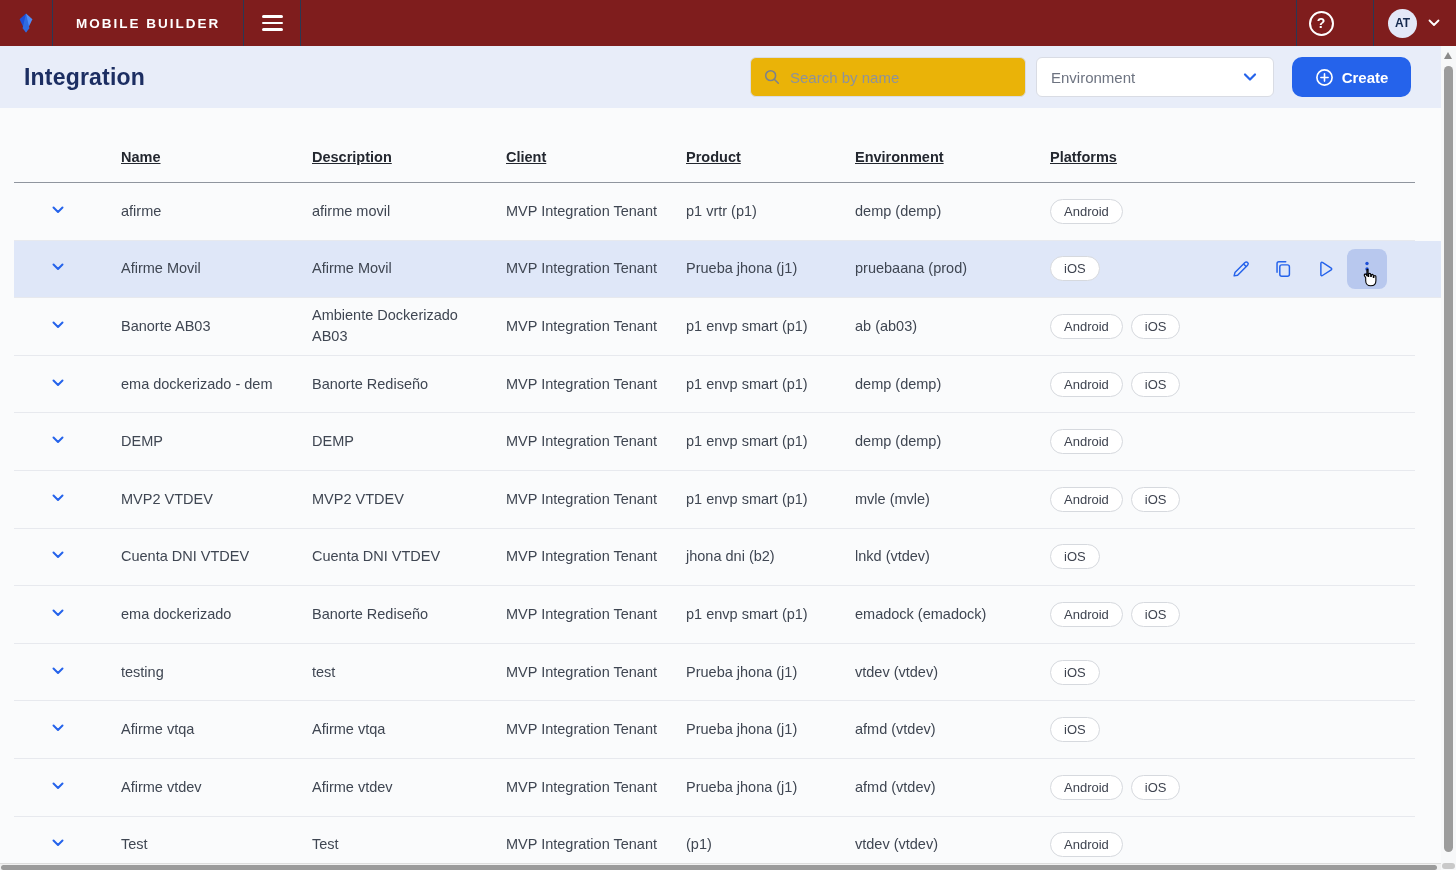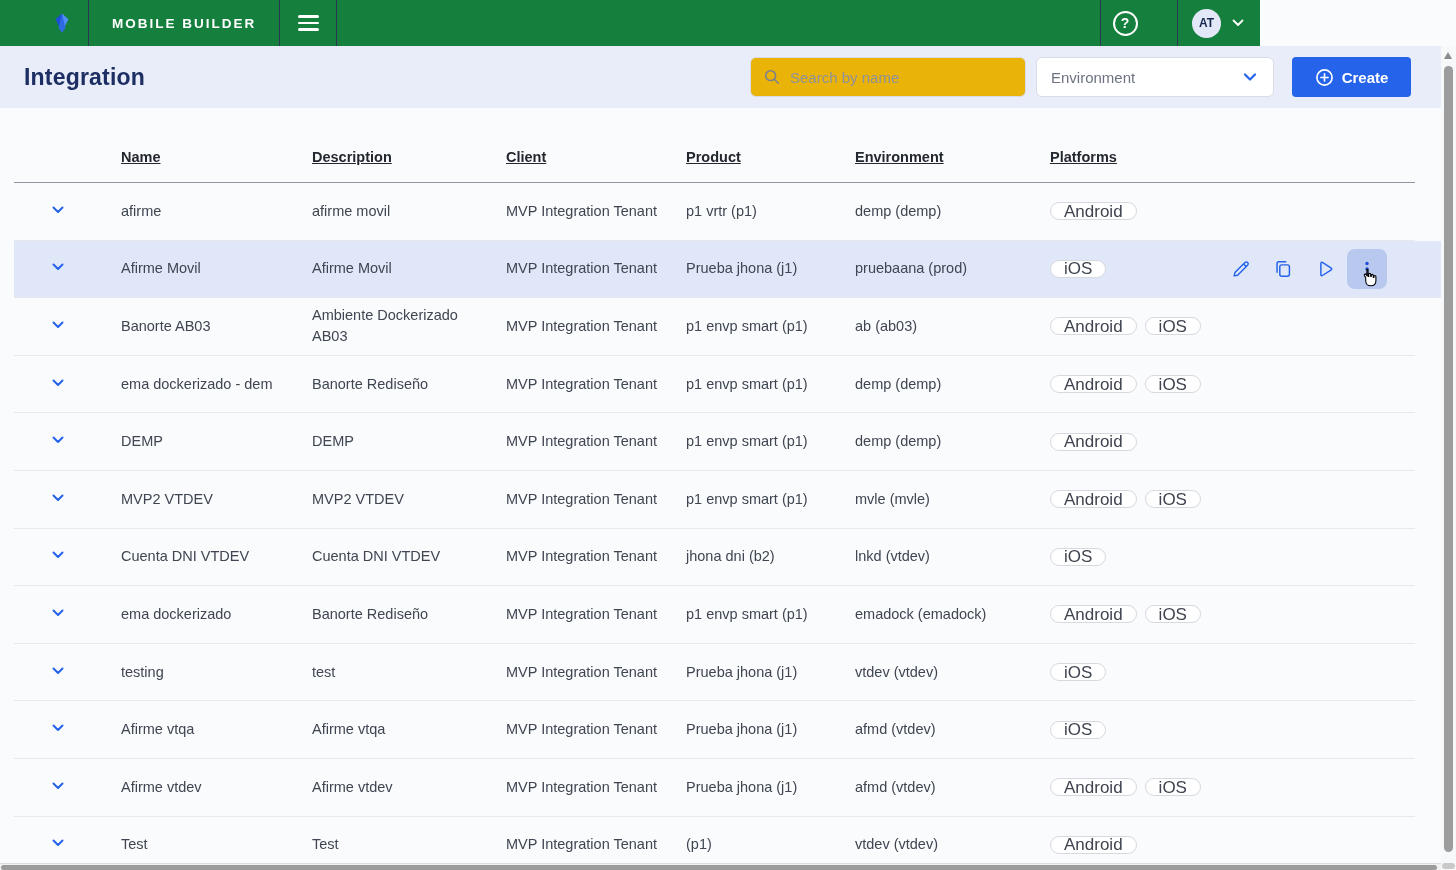--- a/index.html
+++ b/index.html
@@ -1,20 +1,20 @@
 <!DOCTYPE html>
 <html><head>
 <meta charset="utf-8">
 <style>
   * { margin:0; padding:0; box-sizing:border-box; }
   body { font-family:"Liberation Sans", sans-serif; }
   .screen { position:relative; width:1456px; height:870px; background:#fafbfc; overflow:hidden; }
 
   
-  .topbar { position:absolute; top:0; left:0; width:1260px; height:46px; background:#15803d; display:flex; align-items:stretch; z-index:10;padding-left:36px; }
+  .topbar { position:absolute; top:0; left:0; width:1456px; height:46px; background:#7f1d1d; display:flex; align-items:stretch; z-index:10; }
   .tb-cell { display:flex; align-items:center; justify-content:center; border-right:1px solid #2a3854; }
   .tb-cell.logo { width:53px; }
   .tb-cell.brand { padding:0 23px; color:#fff; font-size:13.5px; font-weight:700; letter-spacing:2px; }
   .tb-cell.burger { width:57px; cursor:pointer; }
   .tb-spacer { flex:1; }
   .tb-right { display:flex; align-items:stretch; }
   .tb-cell.help { width:49px; border-left:1px solid #2a3854; border-right:none; cursor:pointer; }
   .tb-cell.account { padding:0 14px; gap:9px; border-left:1px solid #2a3854; border-right:none; cursor:pointer;margin-left:28px; }
   .burger-icon { display:flex; flex-direction:column; gap:4px; }
   .burger-icon span { display:block; width:21px; height:2.4px; background:#fff; border-radius:2px; }
@@ -22,34 +22,34 @@
   .avatar { width:29px; height:29px; border-radius:50%; background:#e3e8f8; color:#15294e; font-size:12px; font-weight:700; display:flex; align-items:center; justify-content:center; }
 
   
   .header { position:absolute; top:46px; left:0; width:1441px; height:62px; background:#e8edf9; z-index:5; }
   .page-title { position:absolute; left:24px; top:50%; transform:translateY(-50%); font-size:23px; font-weight:800; color:#1c2e62; letter-spacing:0.2px; }
   .searchbox { position:absolute; left:750px; top:11px; width:276px; height:40px; background:#eab308; border:1px solid #d9dce4; border-radius:6px; display:flex; align-items:center; padding:0 12px; gap:9px; }
   .searchbox input { border:none; outline:none; flex:1; font-size:15px; color:#3f4652; font-family:"Liberation Sans", sans-serif; background:transparent; }
   .searchbox input::placeholder { color:#8d929c; }
   .envselect { position:absolute; left:1036px; top:11px; width:238px; height:40px; background:#fff; border:1px solid #d9dce4; border-radius:6px; display:flex; align-items:center; justify-content:space-between; padding:0 14px 0 14px; cursor:pointer; }
   .envselect .env-label { font-size:15px; color:#6d7380; }
-  .create-btn { position:absolute; left:1292px; top:11px; width:119px; height:40px; background:#2563eb; border:none; border-radius:4px; color:#fff; font-size:15px; font-weight:700; display:flex; align-items:center; justify-content:center; gap:8px; cursor:pointer; font-family:"Liberation Sans", sans-serif; }
+  .create-btn { position:absolute; left:1292px; top:11px; width:119px; height:40px; background:#2563eb; border:none; border-radius:10px; color:#fff; font-size:15px; font-weight:700; display:flex; align-items:center; justify-content:center; gap:8px; cursor:pointer; font-family:"Liberation Sans", sans-serif; }
 
   
   .content { position:absolute; top:108px; left:0; width:1441px; height:762px; overflow:hidden; }
   .table { margin-left:14px; width:1427px; }
   .thead { display:grid; grid-template-columns:107px 191px 194px 180px 169px 195px 165px 1fr; align-items:end; height:75px; padding-bottom:17px; width:1401px; border-bottom:1px solid #8f959e; }
   .thead .th { font-size:14.5px; font-weight:700; color:#23272f; padding-right:4px;text-decoration:underline; }
   .row { display:grid; grid-template-columns:107px 191px 194px 180px 169px 195px 165px 1fr; align-items:center; height:57.6px; width:1401px; border-bottom:1px solid #e7e9ee; }
   .row.hl { width:1427px; background:#dfe7f8; }
   .cell { font-size:14.5px; color:#3f4652; line-height:21px; padding-right:20px; }
   .cell.chev { padding:0 0 0 33px; }
   .chev-btn { display:inline-flex; width:22px; height:22px; align-items:center; justify-content:center; cursor:pointer; }
   .platforms { display:flex; gap:8px; padding-right:8px; }
-  .badge { display:inline-flex; align-items:center; height:18px; padding:0 13px; border:1px solid #d6d9de; border-radius:14px; background:#fff; font-size:17px; color:#3f4450; white-space:nowrap; }
+  .badge { display:inline-flex; align-items:center; height:25px; padding:0 13px; border:1px solid #d6d9de; border-radius:14px; background:#fff; font-size:13px; color:#3f4450; white-space:nowrap; }
   .actions { display:flex; align-items:center; gap:2px; padding:0 0 0 6px; }
   .act-btn { width:40px; height:40px; border:none; background:transparent; display:flex; align-items:center; justify-content:center; cursor:pointer; position:relative; border-radius:8px; }
   .act-btn.more { background:#b8c8ee; }
   .cursor-glyph { position:absolute; left:11px; top:17px; pointer-events:none; }
 
   
   .vscroll { position:absolute; top:46px; right:0; width:15px; height:824px; background:#f7f8f9; z-index:6; }
   .vscroll .arrow-up { position:absolute; top:6px; left:3px; width:0; height:0; border-left:4.5px solid transparent; border-right:4.5px solid transparent; border-bottom:7px solid #8a8a8a; }
   .vscroll .thumb { position:absolute; top:20px; left:3px; width:9px; height:786px; background:#9c9c9c; border-radius:5px; }
   .hscroll { position:absolute; bottom:0; left:0; width:1441px; height:7px; background:#f1f1f1; border-top:1px solid #dddddd; z-index:6; }

